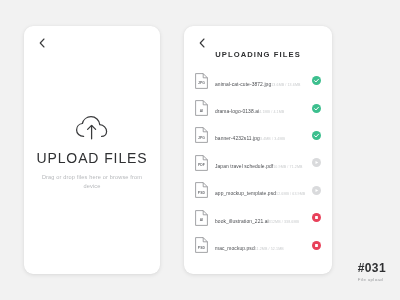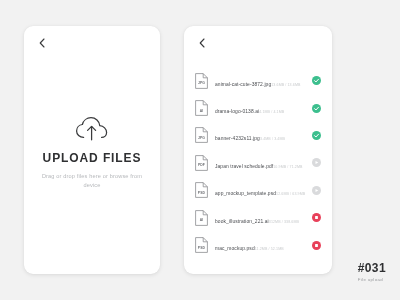--- a/index.html
+++ b/index.html
@@ -59,22 +59,22 @@
     display: flex;
     flex-direction: column;
     align-items: center;
     justify-content: center;
     padding-top: 6px;
     box-sizing: border-box;
   }
   #cloud-upload-icon { margin-bottom: 9px; }
   #cloud-upload-icon svg { display: block; }
   .upload-title {
-    font-size: 12px;
-    font-weight: bold;
+    font-size: 14px;
+    font-weight: normal;
     letter-spacing: 0.9px;
     color: #2f3032;
     margin-bottom: 7px;
     text-align: center;
   }
   .upload-sub {
     font-size: 5.6px;
     line-height: 1.65;
     color: #b6b8bb;
     text-align: center;
@@ -234,20 +234,21 @@
 <div class="card" id="right-card">
 
   <div class="back-btn">
     <span>
       <svg width="6" height="10" viewBox="0 0 6 10">
         <path d="M5 1 L1.2 5 L5 9" fill="none" stroke="#3a3b3d" stroke-width="1.1" stroke-linecap="round" stroke-linejoin="round"></path>
       </svg>
     </span>
   </div>
 
+  <div class="panel-title">UPLOADING FILES</div>
 
   <div id="file-list">
       <div class="file-row">
         <span class="file-icon">
           <svg width="13" height="16" viewBox="0 0 13 16">
             <path d="M0.6 0.6 L8.2 0.6 L12.4 4.8 L12.4 15.4 L0.6 15.4 Z" fill="#ffffff" stroke="#8b8d91" stroke-width="0.8" stroke-linejoin="round"></path>
             <path d="M8.2 0.6 L8.2 4.8 L12.4 4.8" fill="none" stroke="#8b8d91" stroke-width="0.8" stroke-linejoin="round"></path>
           </svg>
           <span class="file-ext">JPG</span>
         </span>

